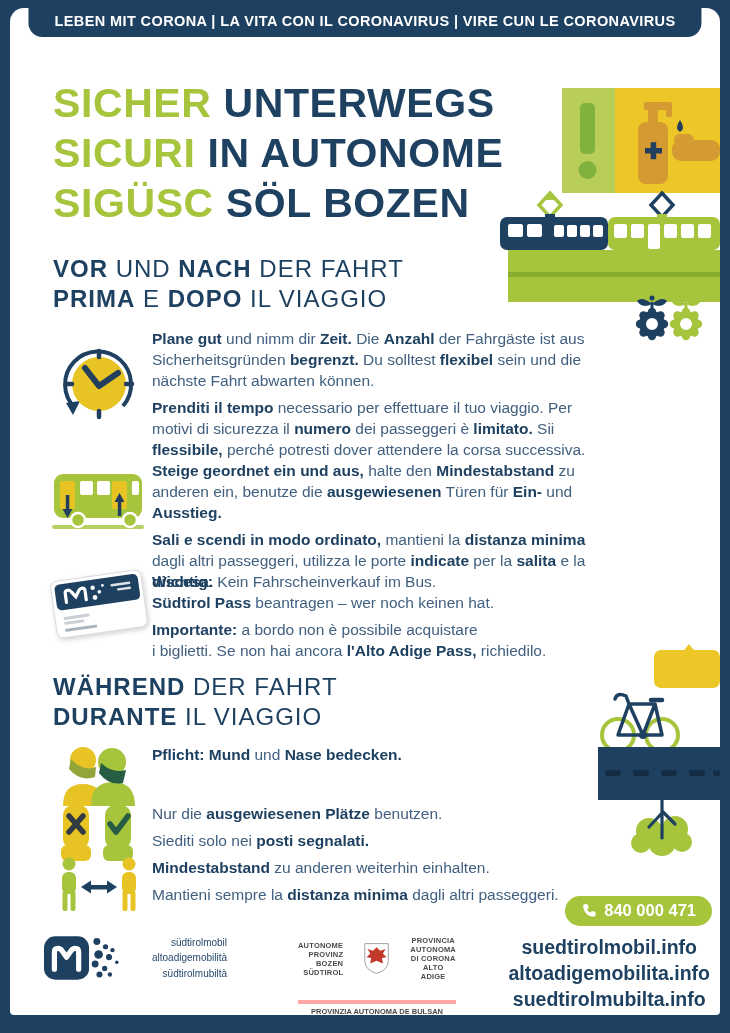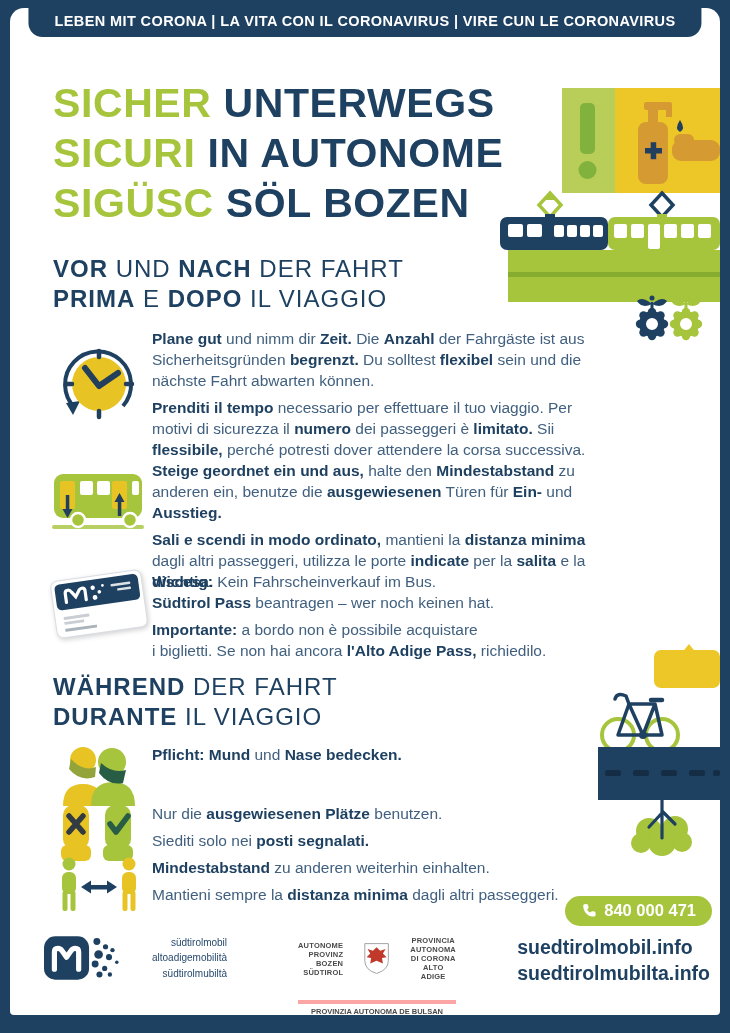--- a/index.html
+++ b/index.html
@@ -36,21 +36,21 @@
   .pill{position:absolute;top:888px;right:8px;background:var(--green);color:#fff;border-radius:17px;
     padding:5px 16px 6px;font-size:16.5px;font-weight:700;display:flex;align-items:center;gap:7px;z-index:3}
   .brand{position:absolute;left:34px;top:922px;display:flex;align-items:center;z-index:2}
   .brand-text{margin-left:4px;text-align:right;font-size:10px;line-height:15.5px;color:#27496d}
   .province{position:absolute;left:288px;top:928px;width:158px;z-index:2;color:#4a4a4a}
   .prov-top{display:flex;align-items:center;justify-content:center;gap:20px}
   .prov-col{font-size:7.5px;line-height:9px;font-weight:700;letter-spacing:.2px}
   .pc-l{text-align:right} .pc-r{text-align:center}
   .prov-bottom{margin-top:19px;border-top:4px solid #fca5a5;padding-top:3px;text-align:center;
     font-size:7.5px;line-height:9px;font-weight:700;white-space:pre-line}
-  .urls{position:absolute;right:10px;top:926px;text-align:left;z-index:2}
+  .urls{position:absolute;right:10px;top:926px;text-align:center;z-index:2}
   .url{font-size:19.5px;line-height:26px;font-weight:700;color:var(--blue)}
   .pass-card{width:92px;height:58px;background:#fff;border:1px solid #d9dde2;border-radius:7px;
     transform:rotate(-8deg);box-shadow:1px 2px 5px rgba(0,0,0,.18);margin-top:4px;position:relative;overflow:hidden}
   .pc-band{position:absolute;left:3px;top:3px;right:3px;height:26px;background:var(--blue);border-radius:5px}
   .pc-line{position:absolute;background:#c9ced4;height:2.5px;border-radius:1px}
   .pl1{left:8px;top:36px;width:26px} .pl2{left:8px;top:41px;width:20px} .pl3{left:8px;top:48px;width:32px;background:#aab2ba}
 </style>
 </head>
 <body>
 
@@ -377,17 +377,18 @@
           <div>DI CORONA</div>
           <div>ALTO ADIGE</div>
         </div>
       </div>
       <div class="prov-bottom">PROVINZIA AUTONOMA DE BULSAN
 SÜDTIROL</div>
     </div>
 
     <div class="urls">
       <div class="url">suedtirolmobil.info</div>
+      <div class="url">altoadigemobilita.info</div>
       <div class="url">suedtirolmubilta.info</div>
     </div>
 
   </div>
 </div>
 
 </body></html>

